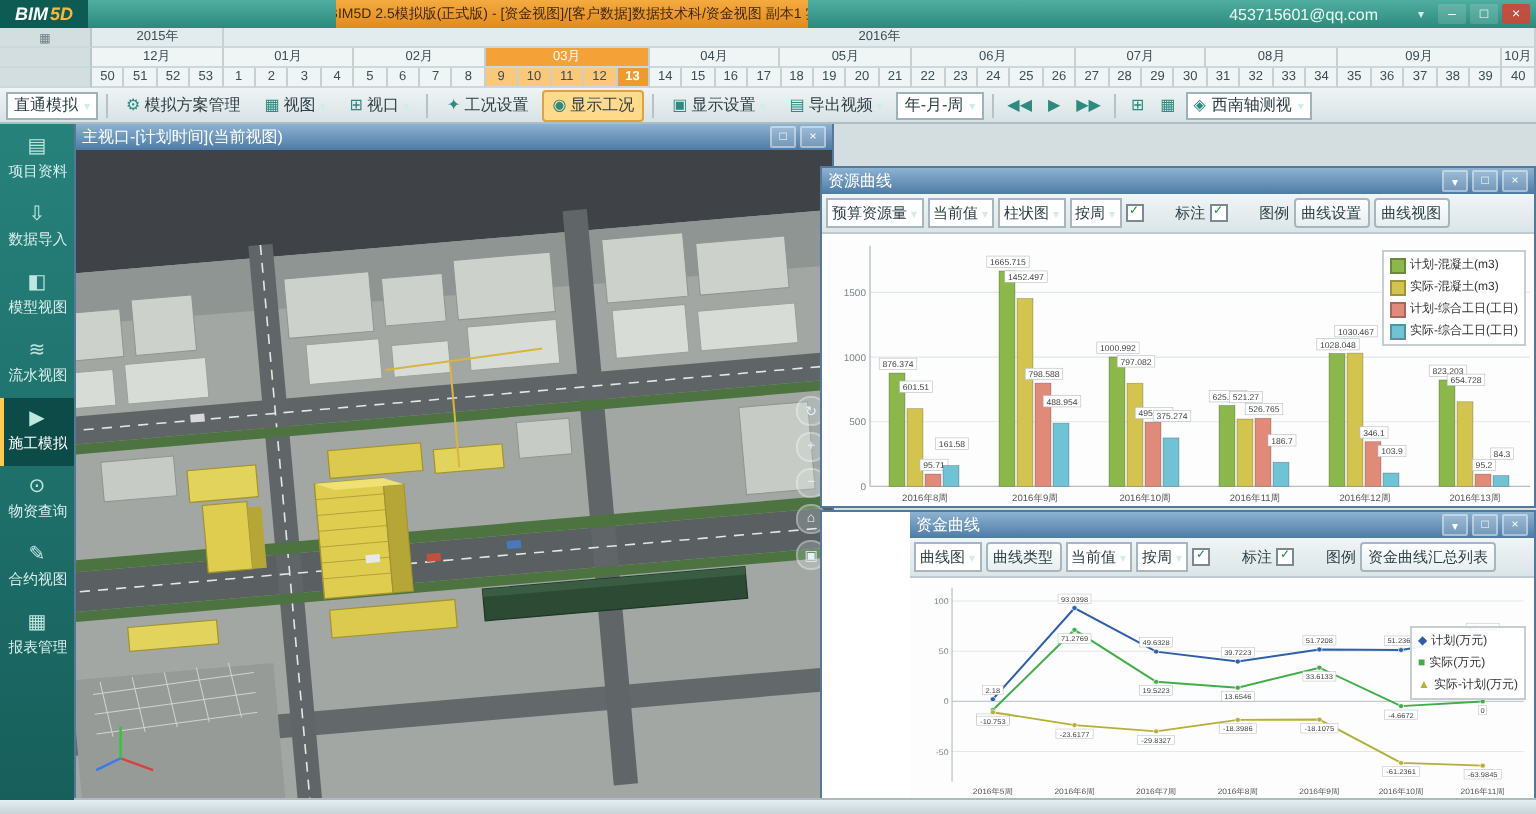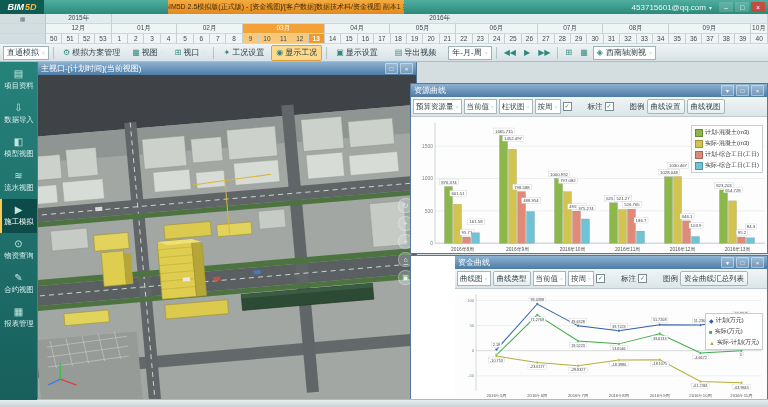--- a/index.html
+++ b/index.html
@@ -7,21 +7,21 @@
        font-family:"Liberation Sans",sans-serif;background:#d4dde0;font-size:9px;color:#223;}
   
   .titlebar{position:absolute;left:0;top:0;right:0;height:14px;
             background:linear-gradient(#4fae9f,#2b8a7c);display:flex;align-items:center;z-index:5;}
   .logo{width:44px;height:14px;background:#0d5b53;color:#fff;font-weight:bold;font-style:italic;
         font-size:9px;display:flex;align-items:center;justify-content:center;gap:1px;flex:none;}
   .logo .fiveD{color:#ffb63c;}
   .title-orange{position:absolute;left:168px;top:0;height:14px;width:236px;
                 background:linear-gradient(#f4ab40,#e18a1d);display:flex;align-items:center;
                 justify-content:center;font-size:7px;color:#44290a;white-space:nowrap;overflow:hidden;}
-  .account{margin-left:auto;display:flex;align-items:center;color:#ecfaf6;font-size:8px;gap:3px;padding-right:2px;}
+  .account{margin-left:auto;display:flex;align-items:center;color:#ecfaf6;font-size:8px;gap:20px;padding-right:2px;}
   .caret{font-size:6px;color:#cfeee8;}
   .winbtns{display:flex;gap:2px;margin:0 3px 0 5px;}
   .winbtn{width:14px;height:10px;display:flex;align-items:center;justify-content:center;color:#fff;
           font-size:7px;background:rgba(255,255,255,.15);border-radius:1px;}
   .winbtn.close{background:rgba(205,70,55,.9);}
   
   .timeline{position:absolute;top:14px;left:0;right:0;height:30px;background:#dfe8ea;
             border-bottom:1px solid #b2c0c4;display:flex;flex-direction:column;}
   .tl-row{flex:1;display:flex;min-height:0;}
   .tl-corner{width:45px;flex:none;background:#d3dee1;border-right:1px solid #b9c6ca;

